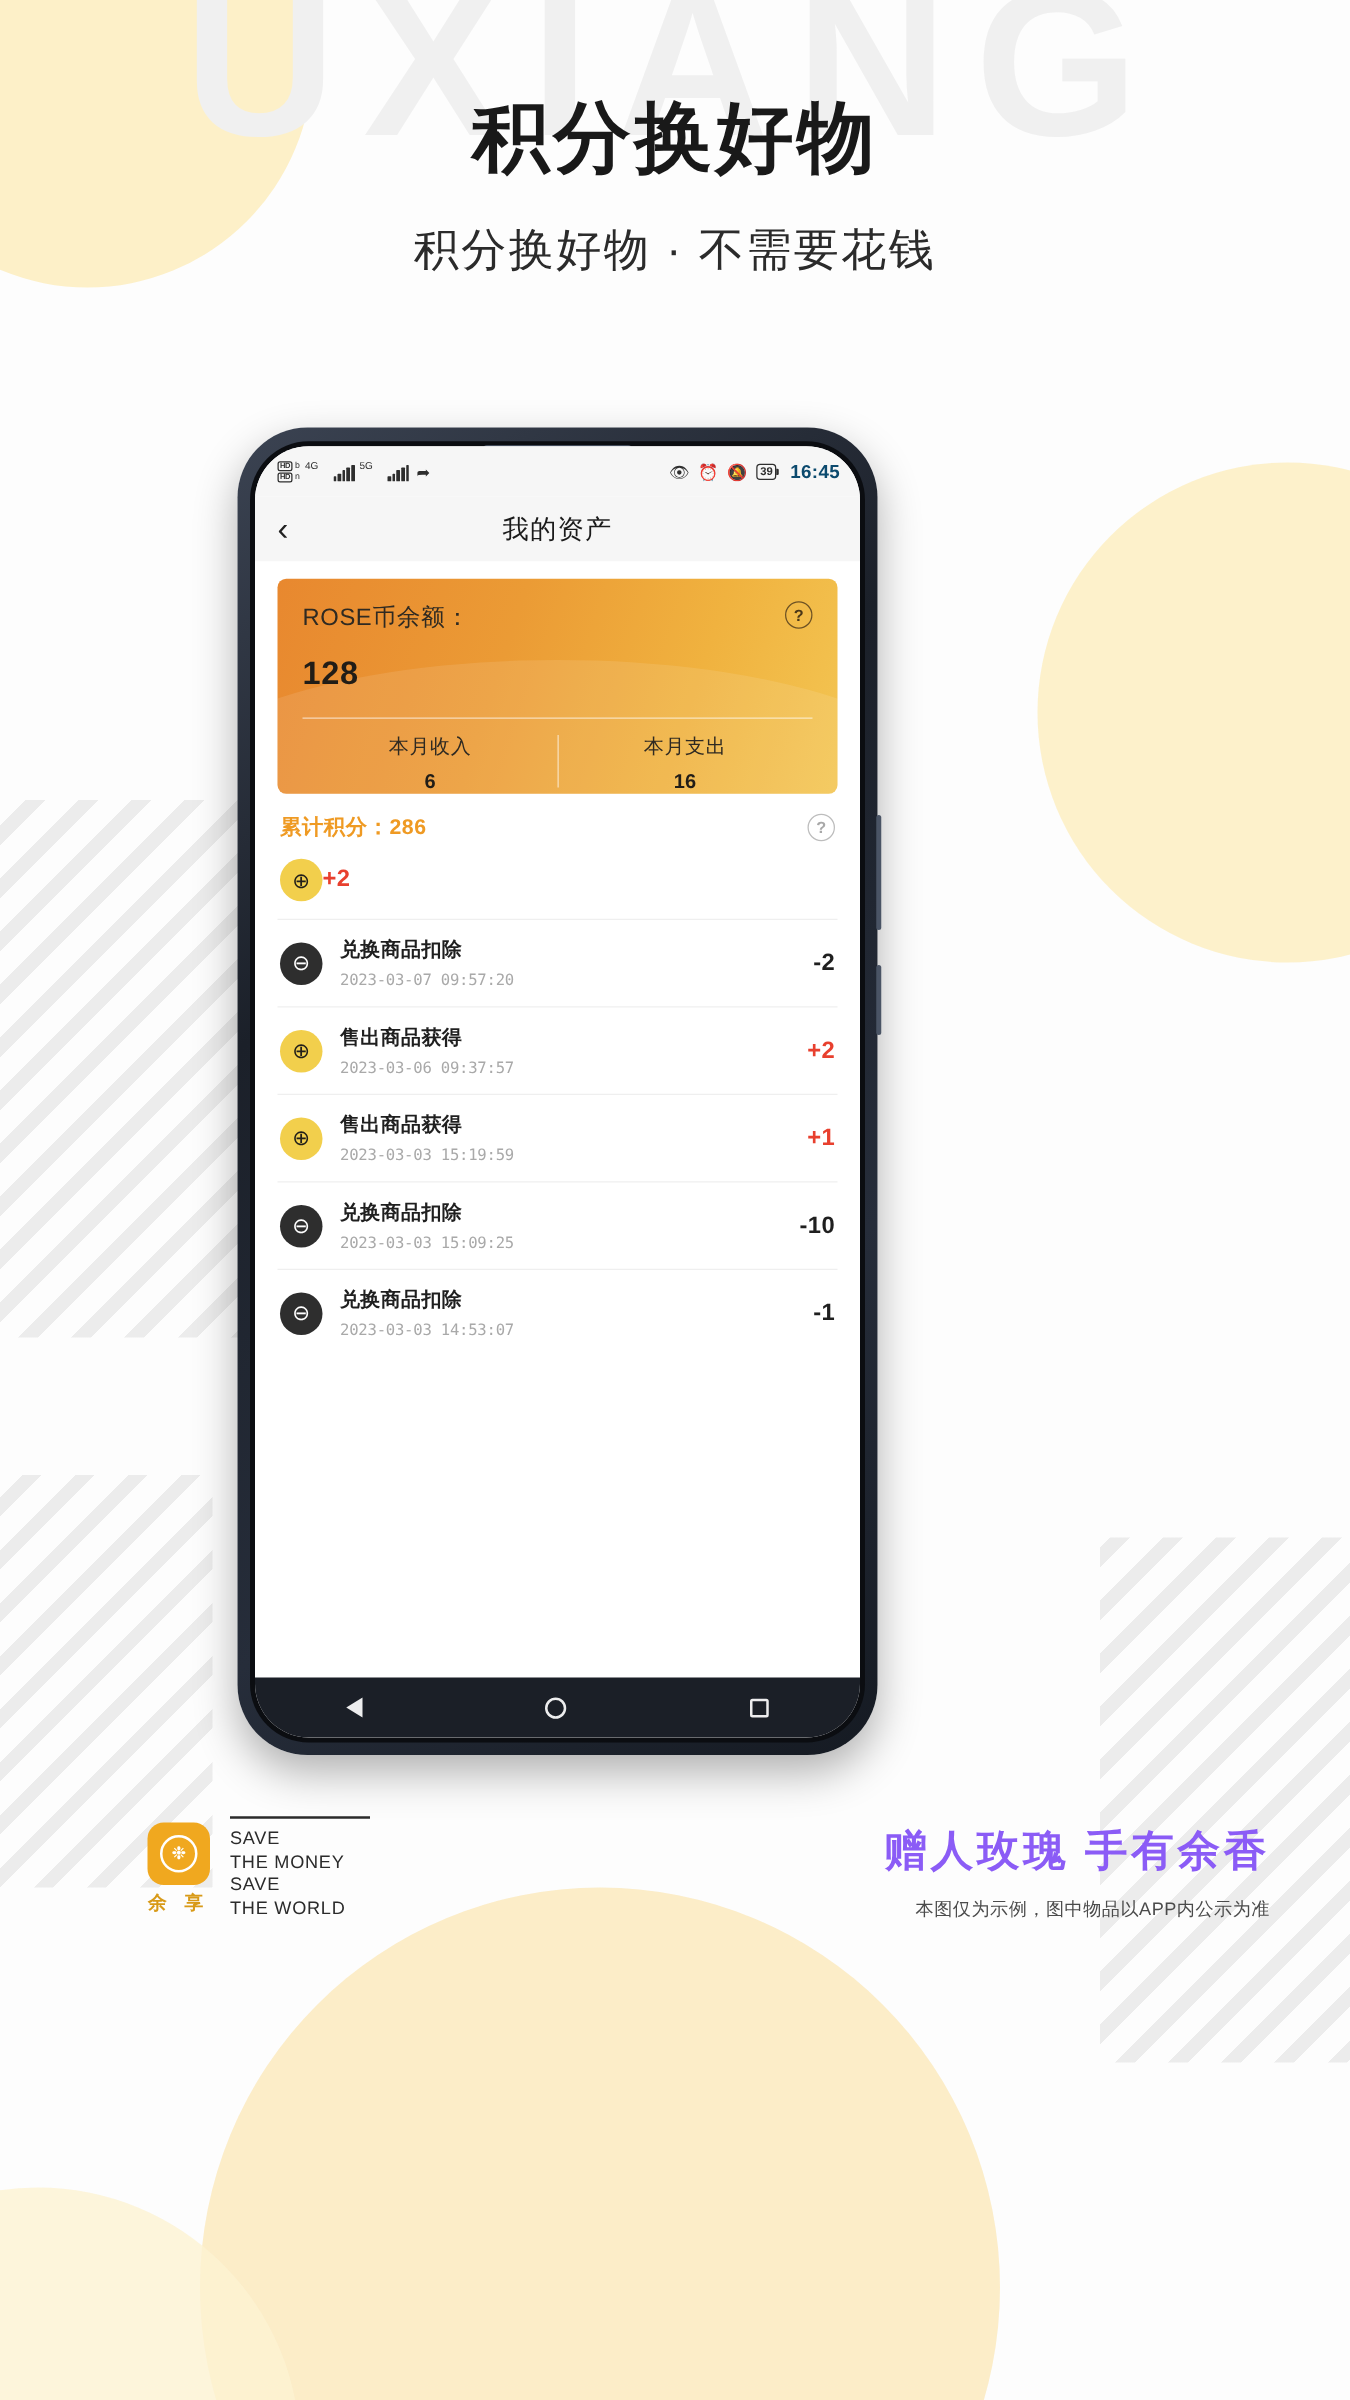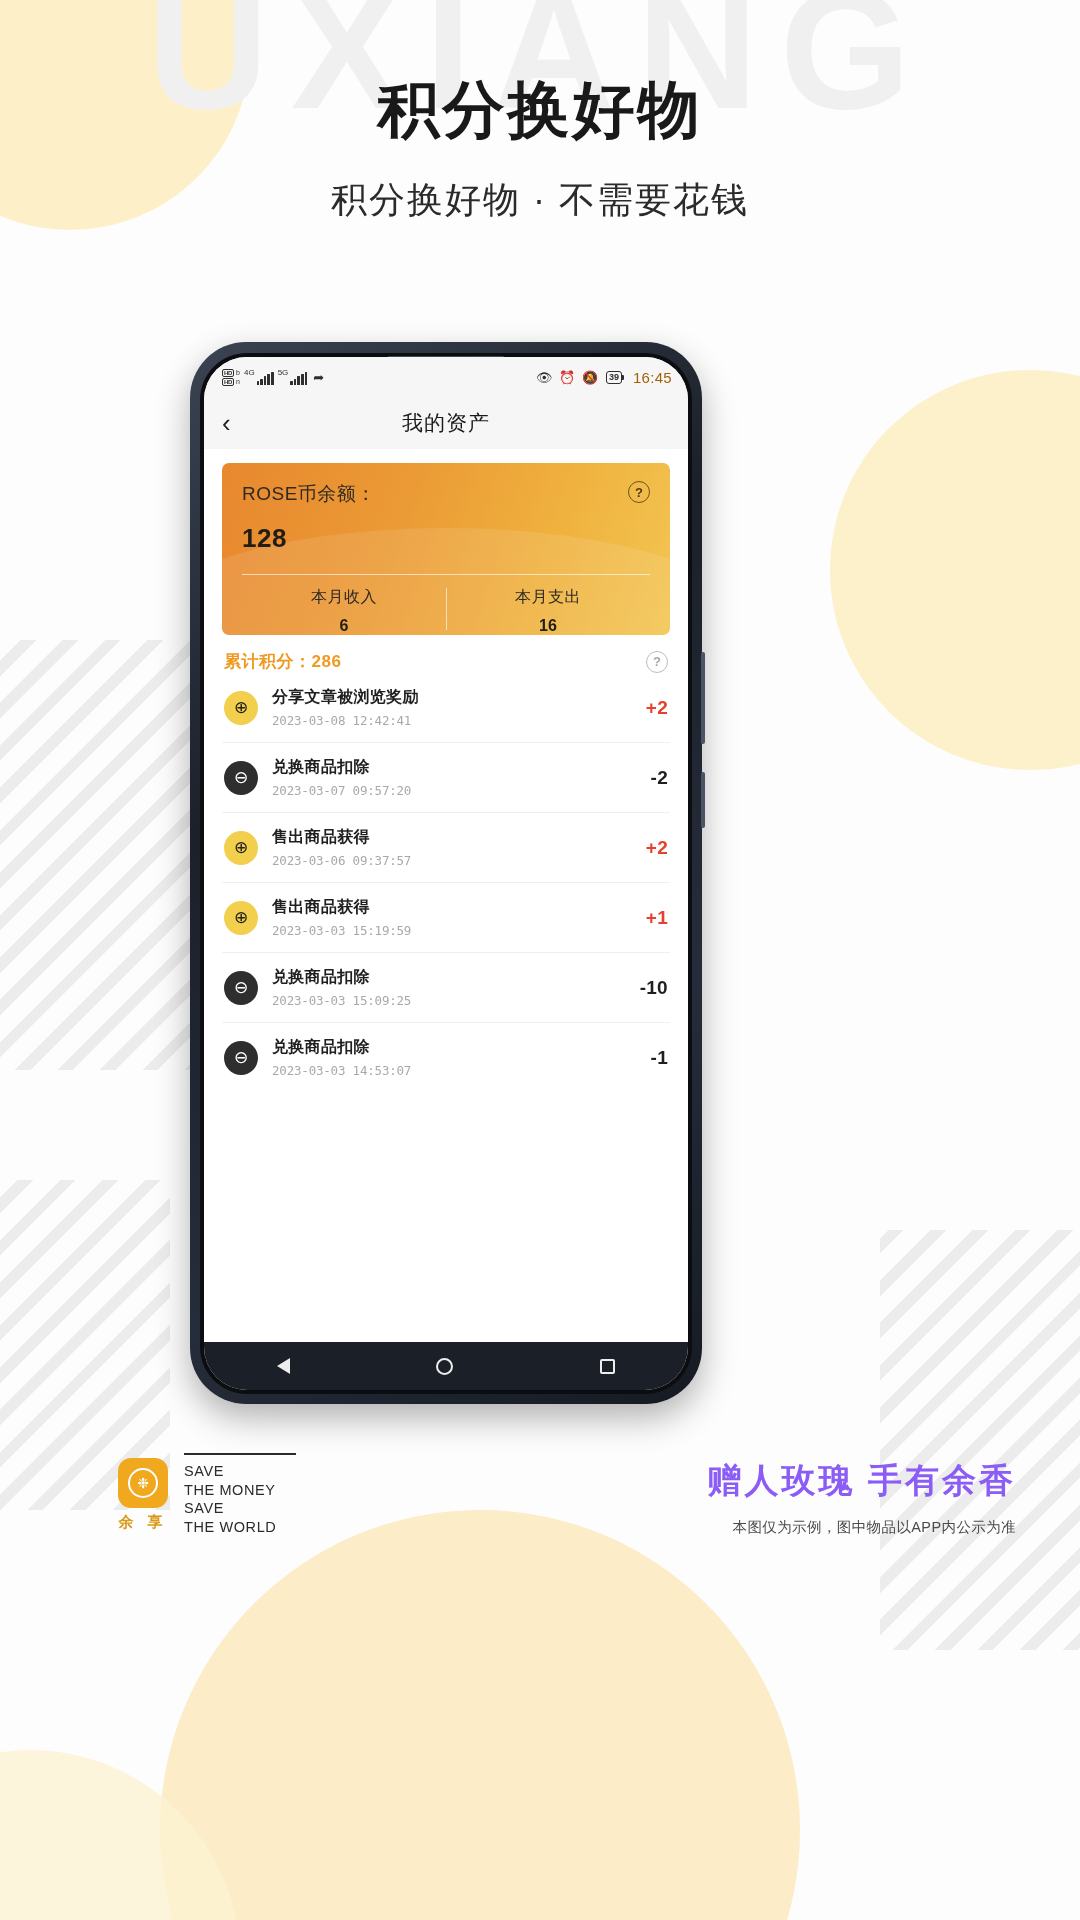--- a/index.html
+++ b/index.html
@@ -158,21 +158,21 @@
     font-size: 7px; color: #2e2e2e; line-height: 1;
   }
   .hd-box {
     border: 1px solid #2e2e2e;
     border-radius: 2px;
     padding: 0 1px;
     font-size: 6px;
     font-weight: bold;
     letter-spacing: -.3px;
   }
-  .net-group { display: flex; align-items: flex-end; gap: 2px; }
+  .net-group { display: flex; align-items: flex-end; gap: 12px; }
   .net-label { font-size: 8px; color: #2e2e2e; line-height: 1; margin-bottom: 8px; }
   .bars { display: flex; align-items: flex-end; gap: 1px; height: 13px; }
   .bars i { width: 2.6px; background: #2e2e2e; border-radius: .5px; display: block; }
   .bars i:nth-child(1) { height: 4px; }
   .bars i:nth-child(2) { height: 6.5px; }
   .bars i:nth-child(3) { height: 9px; }
   .bars i:nth-child(4) { height: 11px; }
   .bars i:nth-child(5) { height: 13px; }
   .wifi-glyph { font-size: 13px; color: #2e2e2e; line-height: 1; margin-left: 2px; }
 
@@ -187,21 +187,21 @@
     font-size: 9px; font-weight: bold; color: #2e2e2e;
     position: relative;
   }
   .battery::after {
     content: "";
     position: absolute; right: -3px; top: 3.5px;
     width: 2px; height: 5px;
     background: #2e2e2e;
     border-radius: 0 1px 1px 0;
   }
-  .clock { font-size: 15px; color: #a16207; margin-left: 4px; letter-spacing: .3px; }
+  .clock { font-size: 15px; color: #0c4a6e; margin-left: 4px; letter-spacing: .3px; font-weight: bold; }
 
   
   .navbar {
     height: 52px;
     background: #f6f6f6;
     display: flex;
     align-items: center;
     position: relative;
     flex: 0 0 auto;
     padding: 0 18px;
@@ -555,24 +555,20 @@
           <div class="points-row">
             <div class="points-text">累计积分：286</div>
             <div class="q-mark-grey">?</div>
           </div>
 
 
           <div class="tx-list">
 
             <div class="tx-row">
               <div class="tx-icon plus">⊕</div>
-              <div class="tx-mid">
-                <div class="tx-title">分享文章被浏览奖励</div>
-                <div class="tx-time">2023-03-08 12:42:41</div>
-              </div>
               <div class="tx-amt pos">+2</div>
             </div>
 
             <div class="tx-row">
               <div class="tx-icon minus">⊖</div>
               <div class="tx-mid">
                 <div class="tx-title">兑换商品扣除</div>
                 <div class="tx-time">2023-03-07 09:57:20</div>
               </div>
               <div class="tx-amt neg">-2</div>

